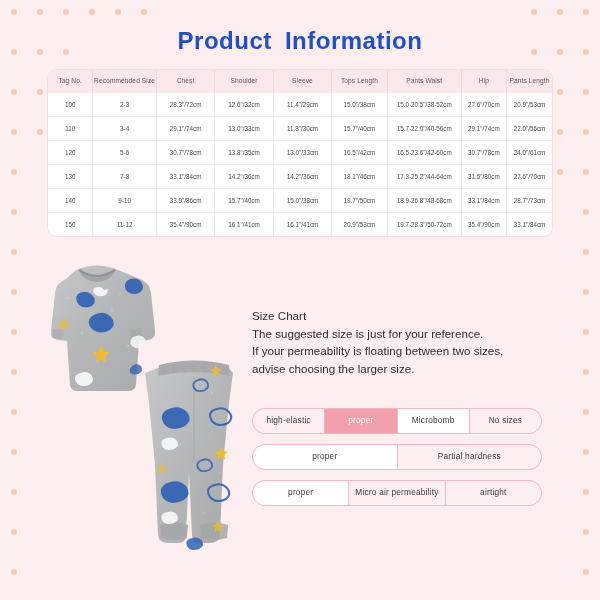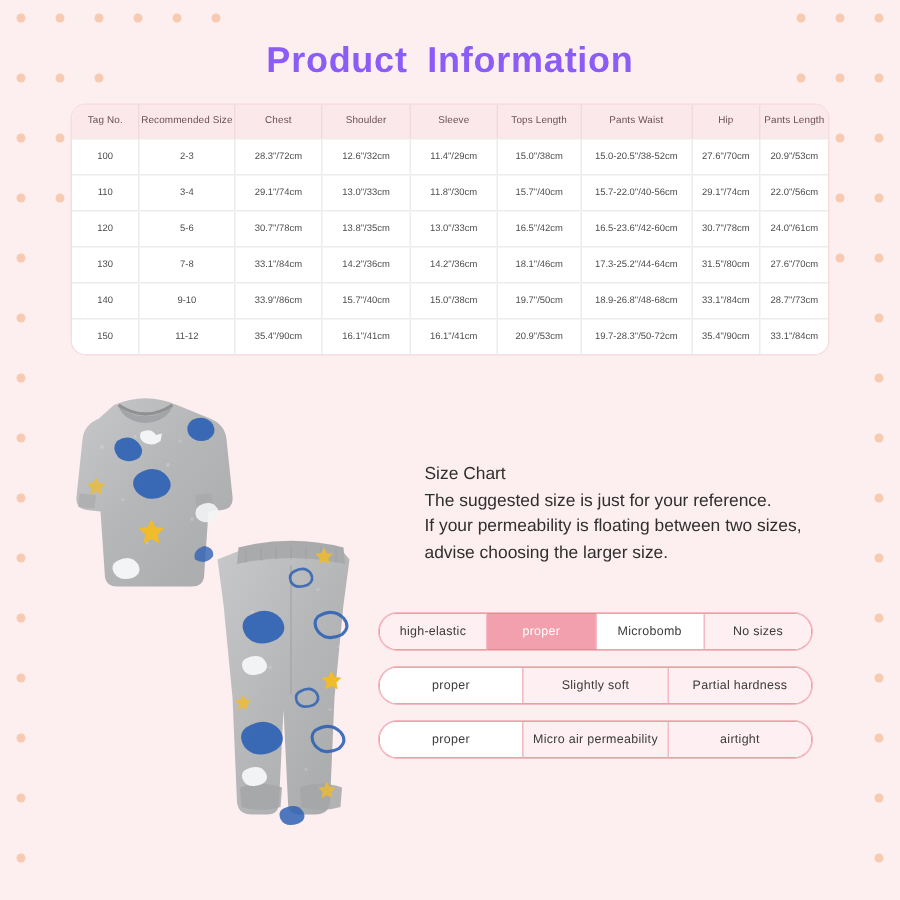--- a/index.html
+++ b/index.html
@@ -44,21 +44,21 @@
   
   #page-title {
     position: absolute;
     top: 27px;
     left: 0;
     width: 600px;
     text-align: center;
     font-size: 24px;
     font-weight: bold;
     letter-spacing: .5px;
-    color: #8b5cf6;
+    color: #1d4ed8;
     word-spacing: 6px;
   }
 
   
   #size-table-wrap {
     position: absolute;
     top: 70px;
     left: 48px;
     width: 504px;
     border-radius: 9px;
@@ -127,38 +127,38 @@
   
   #size-chart-text {
     position: absolute;
     top: 307px;
     left: 252px;
     width: 330px;
     color: #2f2f2f;
     font-size: 11.6px;
     line-height: 17.6px;
   }
-  #size-chart-text .line { display: block; white-space: nowrap; margin-left: 31px; }
+  #size-chart-text .line { display: block; white-space: nowrap; }
 
   
   #attribute-rows {
     position: absolute;
     top: 408px;
     left: 252px;
     width: 290px;
   }
   .attr-row {
     display: flex;
     align-items: stretch;
     height: 26px;
     margin-bottom: 10px;
     border: 1px solid #f3b9c4;
     border-radius: 13px;
     overflow: hidden;
-    background: #ef4444;
+    background: #f9a8d4;
   }
   .attr-seg {
     flex: 1 1 0;
     display: flex;
     align-items: center;
     justify-content: center;
     text-align: center;
     font-size: 8.3px;
     line-height: 9.4px;
     color: #3b3b3b;
@@ -442,21 +442,20 @@
 
   <div id="attribute-rows">
       <div class="attr-row">
         <div class="attr-seg">high-elastic</div>
         <div class="attr-seg active">proper</div>
         <div class="attr-seg plain">Microbomb</div>
         <div class="attr-seg">No sizes</div>
       </div>
       <div class="attr-row">
         <div class="attr-seg plain">proper</div>
-        <div class="attr-seg two-line">Slightly soft</div>
         <div class="attr-seg two-line">Partial hardness</div>
       </div>
       <div class="attr-row">
         <div class="attr-seg plain">proper</div>
         <div class="attr-seg two-line">Micro air permeability</div>
         <div class="attr-seg">airtight</div>
       </div>
     </div>
 
 </div>

